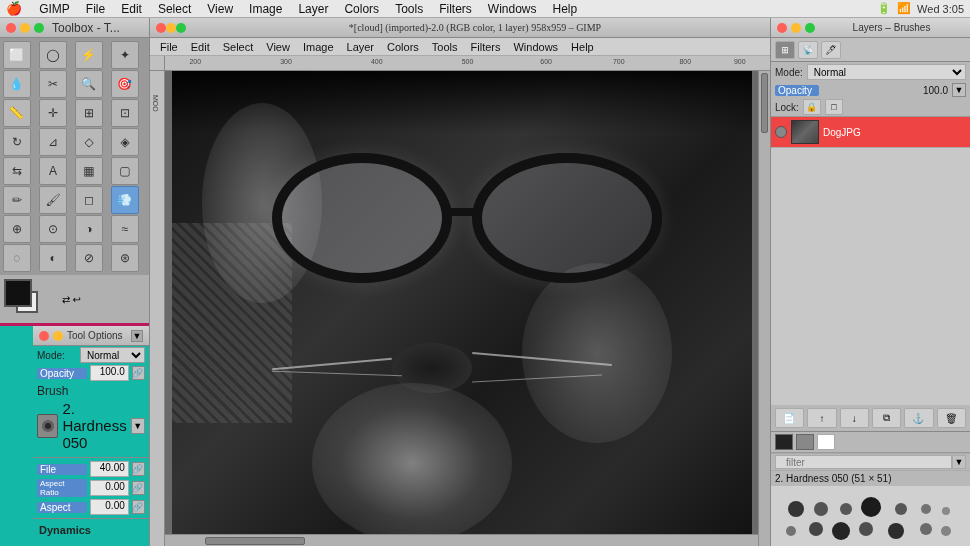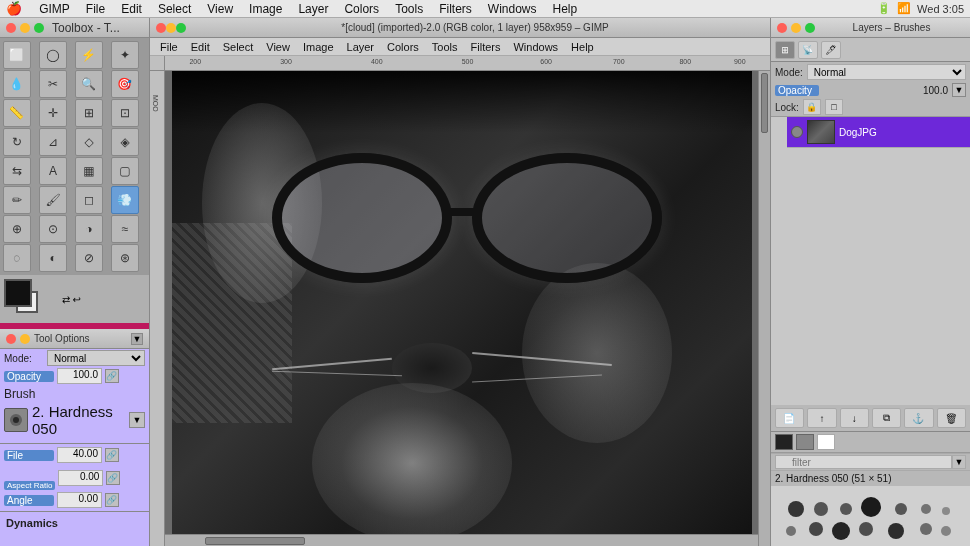--- a/index.html
+++ b/index.html
@@ -126,24 +126,25 @@
       border: 2px solid #555;
       position: relative;
       top: 6px;
       left: -8px;
       z-index: 1;
     }
     .color-icons { display: flex; gap: 2px; margin-left: 4px; }
 
     
     .tool-options {
-      background: #c4b5fd;
-      border-top: 6px solid #be185d;
-      flex: 1;
-      overflow: hidden;
+      background: #14b8a6;
+      border-top: 3px solid #be185d;
+      flex: 1;
+      overflow: hidden;
+      padding-left: 33px;
     }
     .options-header {
       height: 20px;
       background: linear-gradient(to bottom, #d0d0d0, #b8b8b8);
       display: flex;
       align-items: center;
       padding: 0 6px;
       gap: 4px;
       border-bottom: 1px solid #888;
     }
@@ -260,20 +261,21 @@
       overflow: hidden;
     }
     .canvas-titlebar {
       height: 20px;
       background: linear-gradient(to bottom, #d0d0d0, #b8b8b8);
       display: flex;
       align-items: center;
       padding: 0 6px;
       border-bottom: 1px solid #888;
       flex-shrink: 0;
+      font-family: Liberation Serif, serif;
     }
     .canvas-title {
       font-size: 10px;
       color: #333;
       flex: 1;
       text-align: center;
     }
     .canvas-menubar {
       height: 18px;
       background: #d0d0d0;
@@ -529,21 +531,21 @@
       overflow: hidden;
     }
     .layer-item {
       display: flex;
       align-items: center;
       padding: 3px 4px;
       gap: 4px;
       border-bottom: 1px solid #aaa;
       cursor: pointer;
     }
-    .layer-item.selected { background: #6d28d9; margin-left: 16px; }
+    .layer-item.selected { background: #ef4444; }
     .layer-eye {
       width: 12px; height: 12px;
       background: #888;
       border: 1px solid #555;
       border-radius: 50%;
     }
     .layer-thumb {
       width: 28px; height: 24px;
       background: #555;
       border: 1px solid #333;
@@ -600,21 +602,21 @@
       padding: 1px 4px;
       border-top: 1px solid #aaa;
       border-bottom: 1px solid #aaa;
     }
     .filter-input {
       flex: 1;
       font-size: 10px;
       background: #d8d8d8;
       border: 1px solid #aaa;
       height: 14px;
-      padding: 0 16px;
+      padding: 0 10px;
     }
     .filter-btn {
       width: 14px; height: 14px;
       background: #c0c0c0;
       border: 1px solid #aaa;
       font-size: 9px;
       display: flex; align-items: center; justify-content: center;
       cursor: pointer;
     }
     .brush-info {
@@ -797,27 +799,27 @@
 
       <div class="section-divider"></div>
 
       <div class="option-slider-row">
         <span class="option-slider-label">File</span>
         <span class="option-value">40.00</span>
         <div class="option-btn-sm">🔗</div>
       </div>
 
       <div class="option-slider-row">
-        <span class="option-slider-label" style="font-size:8px;margin-top:16px;">Aspect Ratio</span>
+        <span class="option-slider-label" style="font-size:8px;">Aspect Ratio</span>
         <span class="option-value">0.00</span>
         <div class="option-btn-sm">🔗</div>
       </div>
 
       <div class="option-slider-row">
-        <span class="option-slider-label">Angle</span>
+        <span class="option-slider-label">Aspect</span>
         <span class="option-value">0.00</span>
         <div class="option-btn-sm">🔗</div>
       </div>
 
       <div class="section-divider"></div>
       <div class="tool-label">Dynamics</div>
     </div>
   </div>
 
   <div class="canvas-area">

